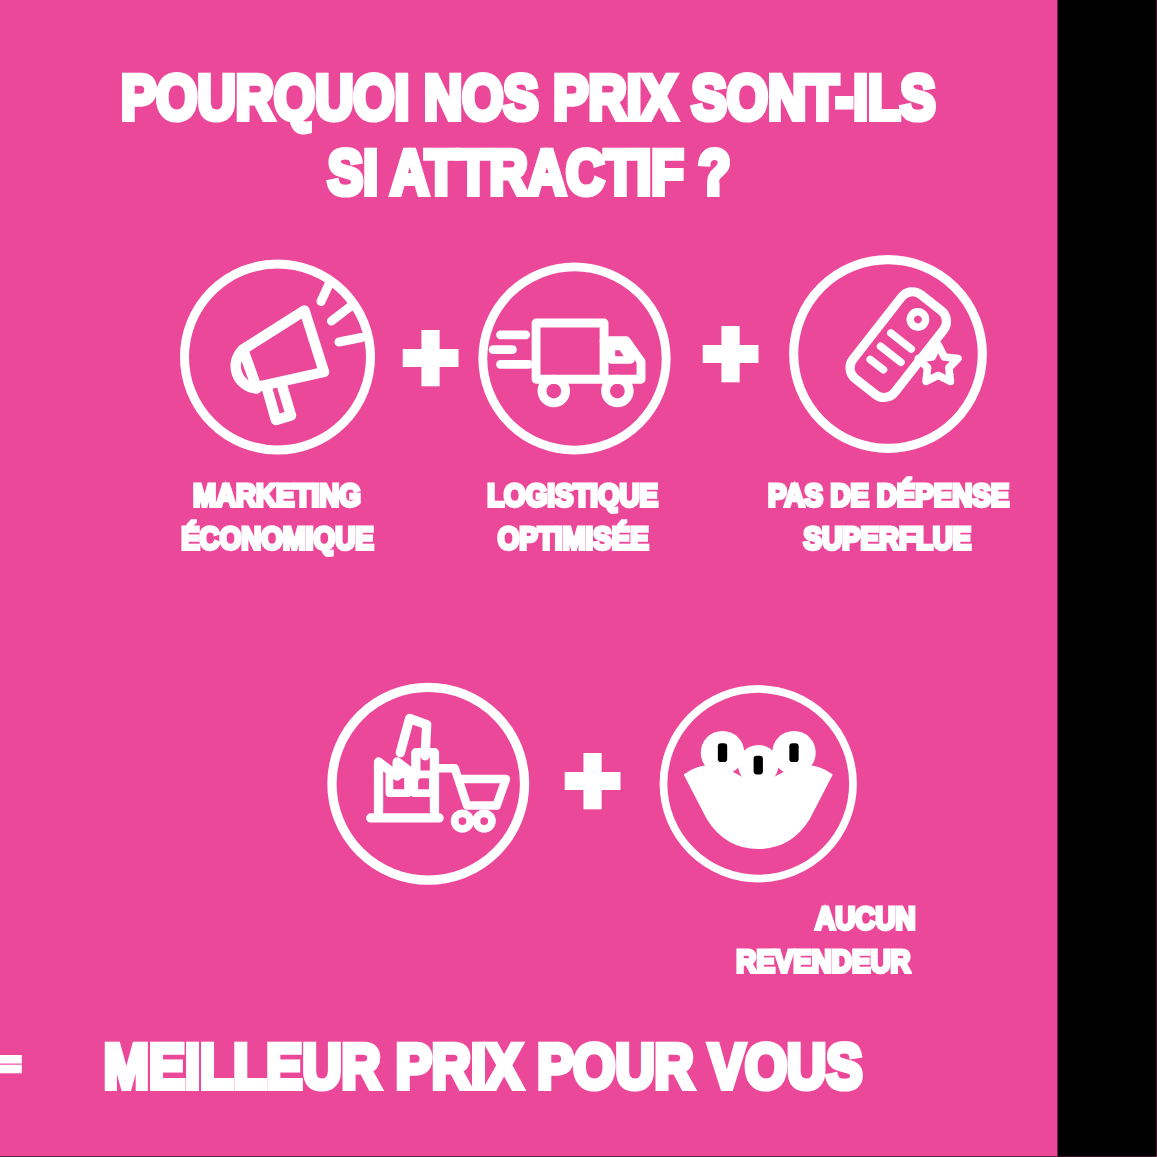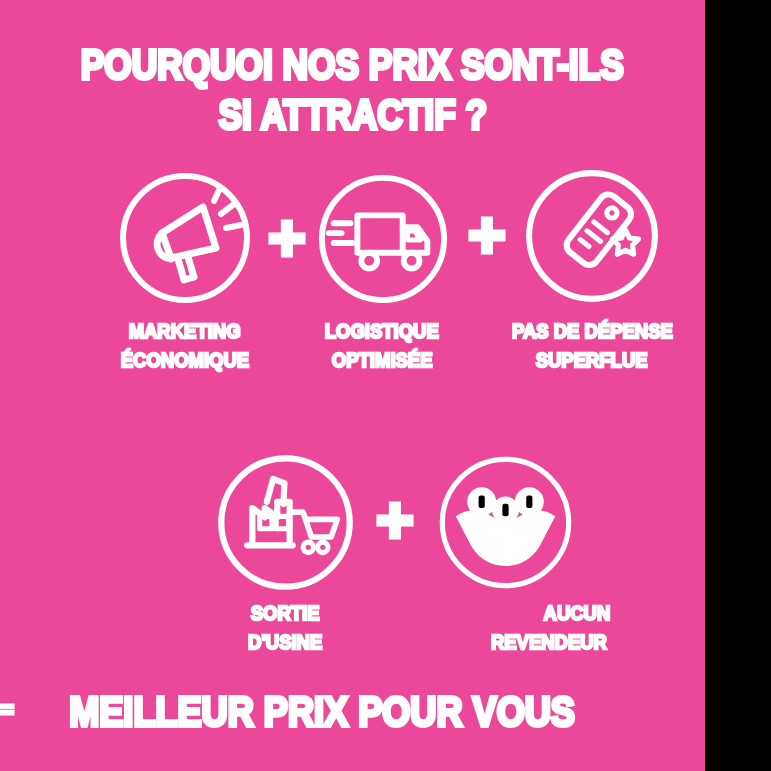--- a/index.html
+++ b/index.html
@@ -125,24 +125,20 @@
         <path d="M22 64 q14 -10 29 -3 l19 10 19 -10 q15 -7 29 3 l-15 29 q-12 19 -33 19 t-33 -19 z"></path>
       </g>
       <g fill="#000" stroke="none">
         <rect x="44" y="44" width="6" height="12" rx="2"></rect>
         <rect x="90" y="44" width="6" height="12" rx="2"></rect>
         <rect x="67" y="52" width="6" height="12" rx="2"></rect>
       </g>
     </svg>
   </div>
 
-  <div class="lbl" style="left:175px;top:598px;">
-    <span class="ln">SORTIE</span><br>
-    <span class="ln">D'USINE</span>
-  </div>
   <div class="lbl" style="left:395px;top:598px;text-align:right;">
     <span class="ln">AUCUN</span><br>
     <span class="ln">REVENDEUR</span>
   </div>
 
   <div class="footer">
     <span class="eq">=</span><span class="ln">MEILLEUR PRIX POUR VOUS</span>
   </div>
 
 </div>

